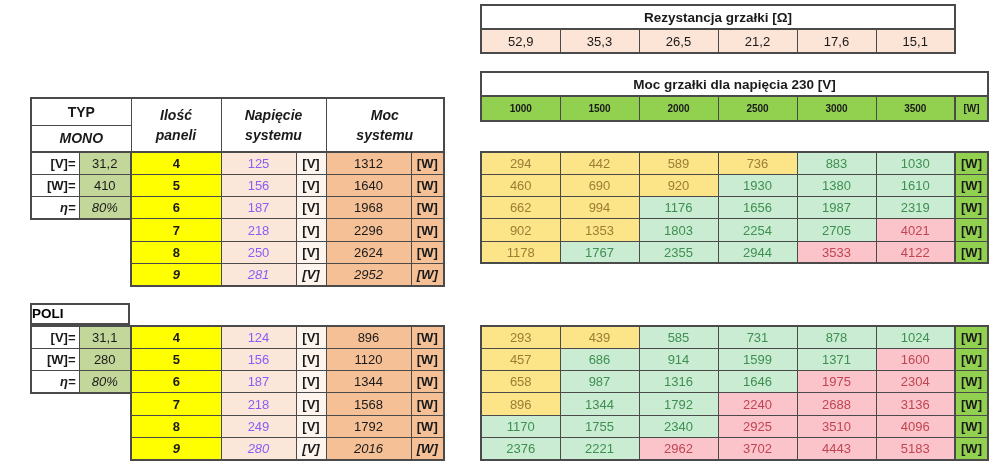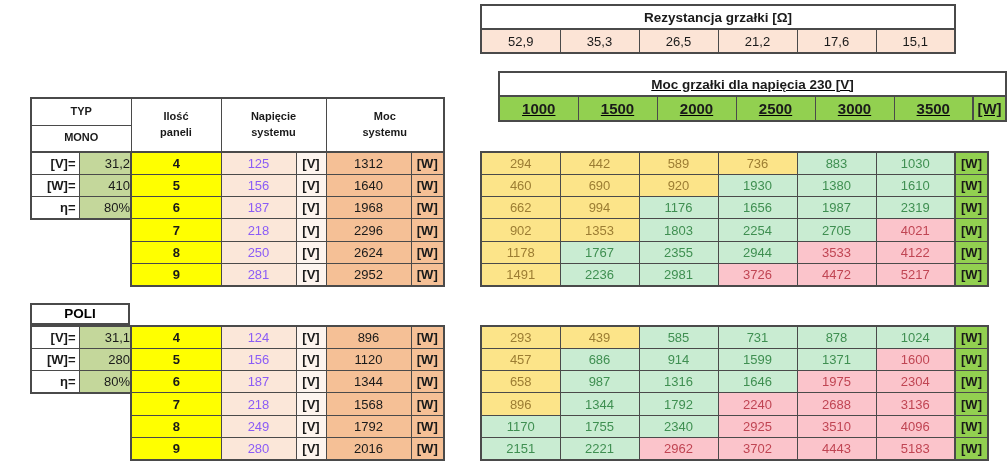--- a/index.html
+++ b/index.html
@@ -6,35 +6,35 @@
   body{font-family:"Liberation Sans", sans-serif;}
   #canvas{position:relative;width:1008px;height:467px;background:#ffffff;overflow:hidden;}
   table{border-collapse:collapse;table-layout:fixed;position:absolute;}
   td,th{border:1px solid var(--grid);padding:0;text-align:center;vertical-align:middle;
         font-size:13px;color:#1a1a1a;overflow:hidden;white-space:nowrap;}
   .h22{height:22.3px;}
   .title-cell{background:#ffffff;font-weight:bold;font-size:13.5px;height:22px;border-bottom:2px solid var(--grid);}
   .b-t2{border-top:2px solid var(--grid);}
   .b-l2{border-left:2px solid var(--grid);}
   .b-r2{border-right:2px solid var(--grid);}
-  .b-b2{border-bottom:2px solid var(--grid);}
+  .b-b2{border-bottom:2px solid var(--grid);font-style:italic;}
   
   #resistance-table{left:480px;top:4px;width:474px;border:2px solid var(--grid);}
-  #power-table{left:498px;top:71px;width:507px;border:2px solid var(--grid);text-decoration:underline;}
+  #power-table{left:480px;top:71px;width:507px;border:2px solid var(--grid);}
   .res-val{background:var(--peach-bg);height:22px;}
-  .gh{background:var(--header-green);font-weight:bold;font-size:15px;height:23px;}
+  .gh{background:var(--header-green);font-weight:bold;font-size:10px;height:23px;}
   
   #mono-table{left:30px;top:97px;width:413px;}
   #poli-table{left:30px;top:325px;width:413px;}
   #poli-box{position:absolute;left:30px;top:303px;width:100px;height:22px;border:2px solid var(--grid);
-            box-sizing:border-box;background:#ffffff;font-weight:bold;font-size:13.5px;text-align:center;line-height:17px;}
-  .hdr{background:#ffffff;font-weight:bold;font-size:11px;white-space:pre-line;line-height:1.45;}
+            box-sizing:border-box;background:#ffffff;font-weight:bold;font-size:13.5px;text-align:left;line-height:17px;}
+  .hdr{background:#ffffff;font-weight:bold;font-size:14px;white-space:pre-line;line-height:1.45;}
   .hrow1{height:27px;} .hrow2{height:27px;}
   .param-l{background:#ffffff;font-weight:bold;text-align:right;padding-right:3px;}
-  .param-v{background:var(--param-green);text-align:right;}
+  .param-v{background:var(--param-green);}
   .ghost{border:none;background:#ffffff;}
   .panel{background:var(--panel-yellow);font-weight:bold;}
   .voltv{background:var(--volt-bg);color:#8b5cf6;}
   .unitv{background:var(--volt-unit-bg);font-weight:bold;}
   .powerv{background:var(--power-bg);}
   .unitw{background:var(--power-bg);font-weight:bold;}
   
   #mono-matrix{left:480px;top:151px;width:507px;border:2px solid var(--grid);}
   #poli-matrix{left:480px;top:325px;width:507px;border:2px solid var(--grid);}
   .neutral{background:var(--neutral-bg);color:var(--neutral-text);}
@@ -228,29 +228,20 @@
         </tr>
         <tr class="h22">
           <td class="neutral">1178</td>
           <td class="good">1767</td>
           <td class="good">2355</td>
           <td class="good">2944</td>
           <td class="bad">3533</td>
           <td class="bad">4122</td>
           <td class="unit-col">[W]</td>
         </tr>
-        <tr class="h22">
-          <td class="neutral">1491</td>
-          <td class="good">2236</td>
-          <td class="good">2981</td>
-          <td class="bad">3726</td>
-          <td class="bad">4472</td>
-          <td class="bad">5217</td>
-          <td class="unit-col">[W]</td>
-        </tr>
       </tbody>
   </table>
 
   <div id="poli-box">POLI</div>
 
   <table id="poli-table">
     <colgroup>
         <col style="width:48px">
         <col style="width:52px">
         <col style="width:90px">
@@ -367,21 +358,21 @@
         <tr class="h22">
           <td class="good">1170</td>
           <td class="good">1755</td>
           <td class="good">2340</td>
           <td class="bad">2925</td>
           <td class="bad">3510</td>
           <td class="bad">4096</td>
           <td class="unit-col">[W]</td>
         </tr>
         <tr class="h22">
-          <td class="good">2151</td>
+          <td class="good">2376</td>
           <td class="good">2221</td>
           <td class="bad">2962</td>
           <td class="bad">3702</td>
           <td class="bad">4443</td>
           <td class="bad">5183</td>
           <td class="unit-col">[W]</td>
         </tr>
       </tbody>
   </table>
 

